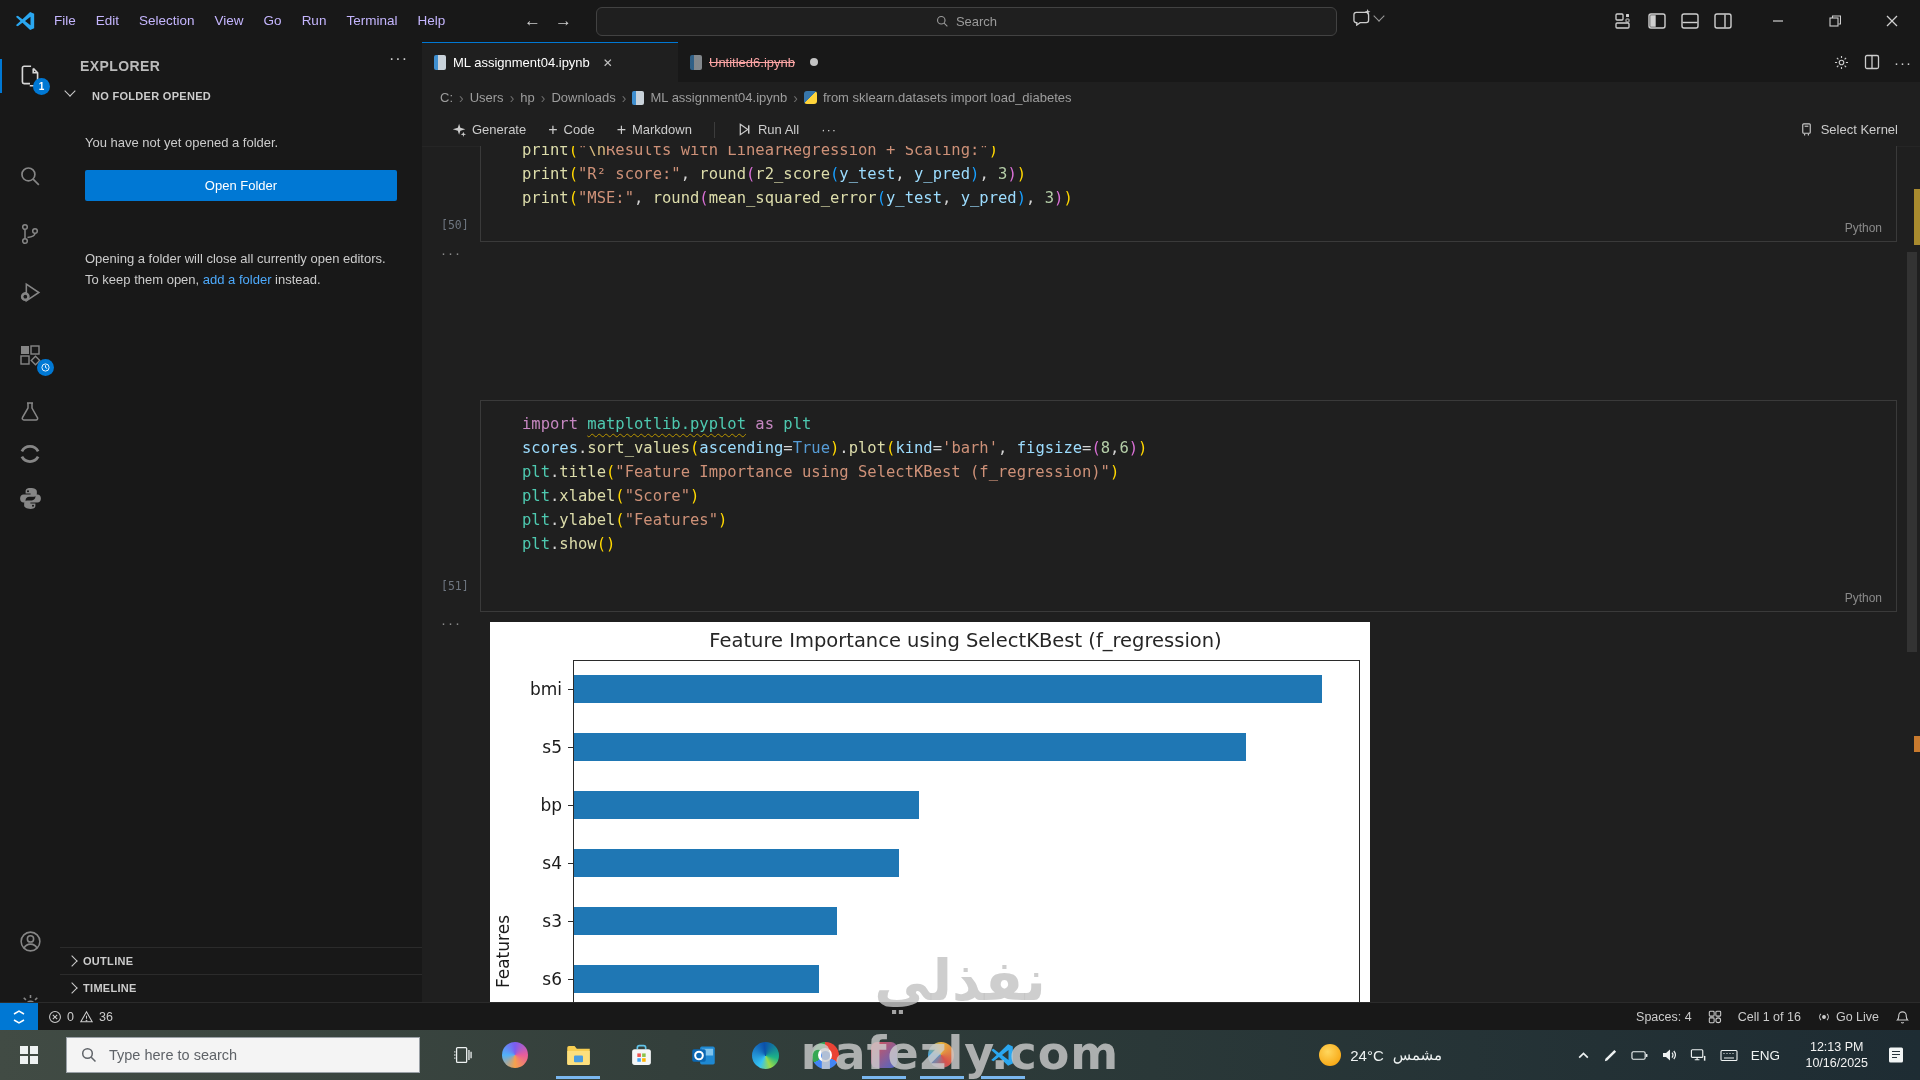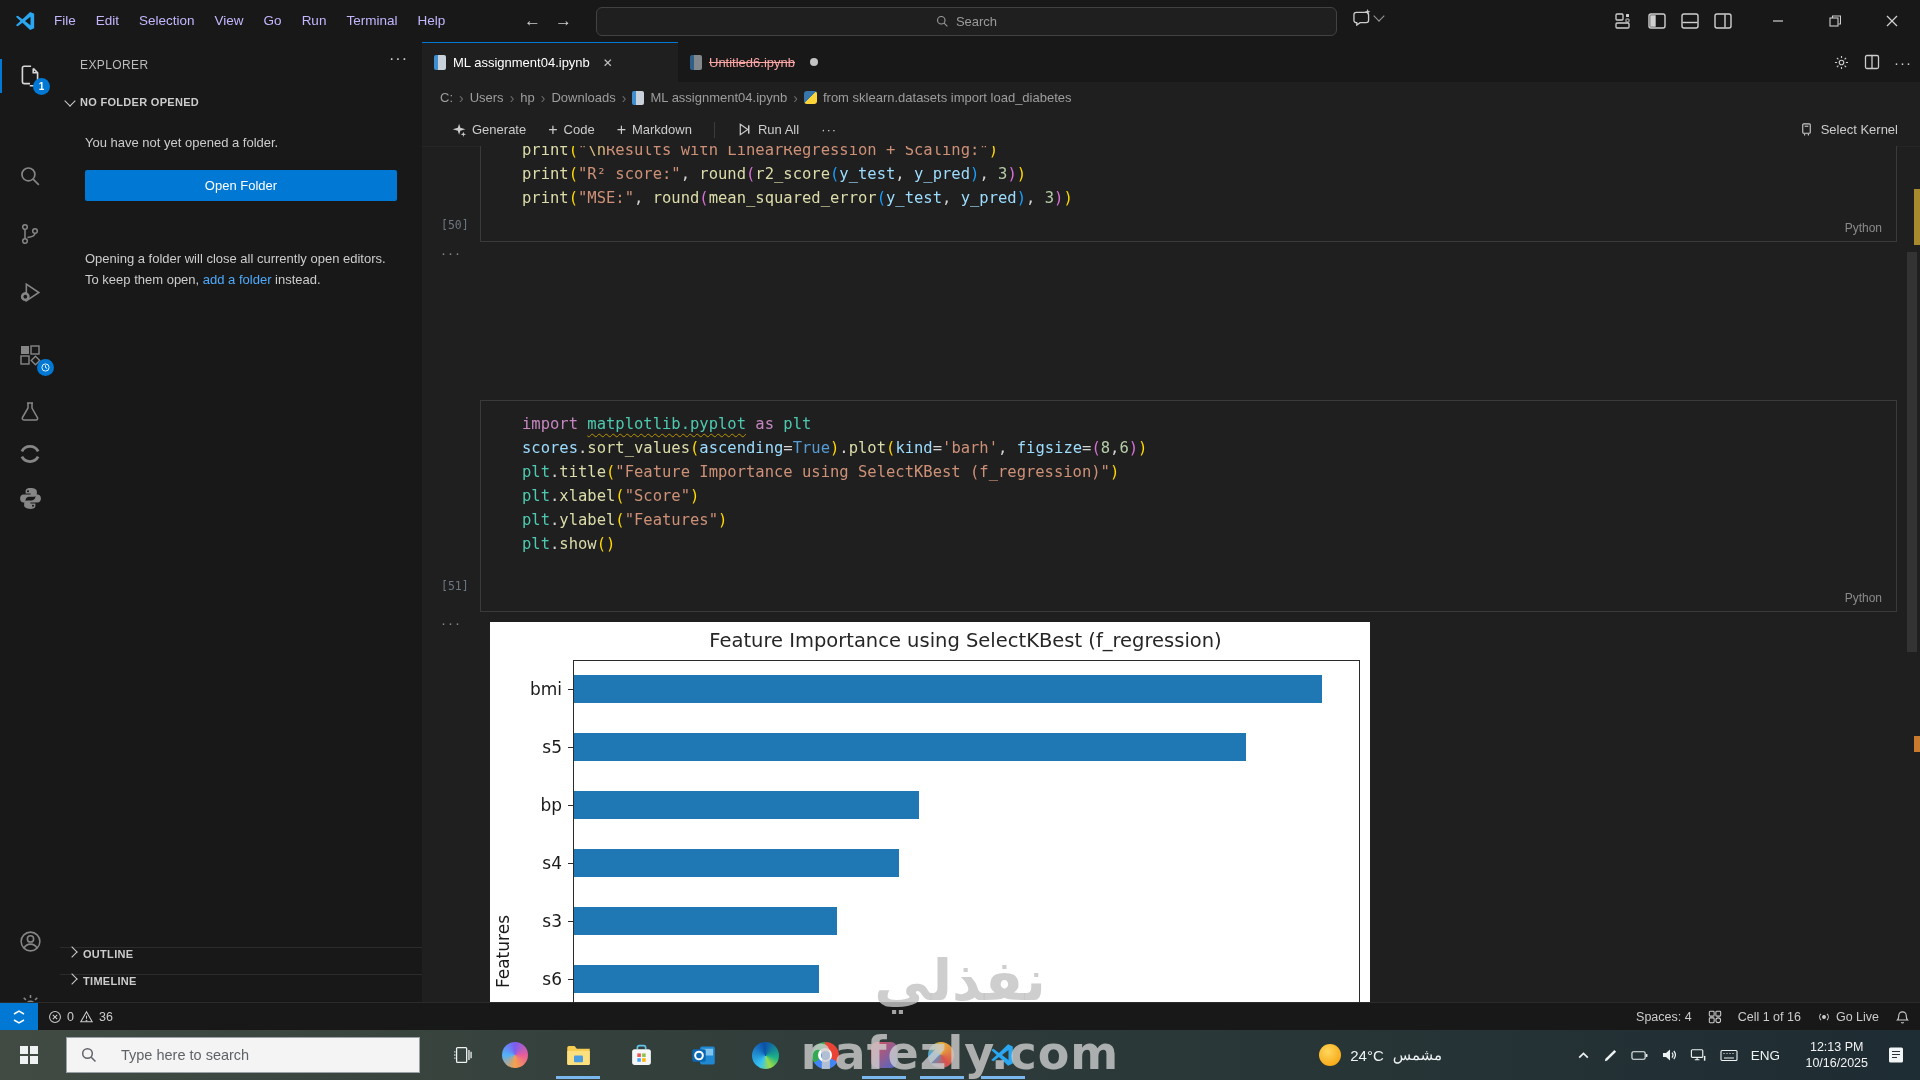--- a/index.html
+++ b/index.html
@@ -22,30 +22,30 @@
   
   .activitybar{position:absolute;left:0;top:42px;width:60px;height:960px;background:#181818;border-right:1px solid #2b2b2b;}
   .act-ico{position:absolute;left:0;width:60px;height:46px;display:flex;align-items:center;justify-content:center;color:#868686;}
   .act-ico.active{color:#d7d7d7;}
   .act-ico.active::before{content:"";position:absolute;left:0;top:6px;bottom:6px;width:2px;background:#0078d4;}
   .badge{position:absolute;right:10px;bottom:4px;min-width:17px;height:17px;border-radius:9px;background:#0078d4;color:#fff;
          font-size:10px;display:flex;align-items:center;justify-content:center;font-weight:bold;}
 
   
   .sidebar{position:absolute;left:60px;top:42px;width:362px;height:960px;background:#181818;border-right:1px solid #2b2b2b;}
-  .sb-title{position:absolute;left:20px;top:16px;font-size:12px;letter-spacing:.4px;color:#bbbbbb;}
+  .sb-title{position:absolute;left:20px;top:16px;font-size:14px;letter-spacing:.4px;color:#bbbbbb;font-weight:bold;}
   .sb-more{position:absolute;right:14px;top:8px;font-size:16px;color:#cccccc;letter-spacing:1px;}
-  .sb-section{position:absolute;left:0;top:48px;width:100%;height:24px;display:flex;align-items:center;gap:6px;padding-left:6px;box-sizing:border-box;}
+  .sb-section{position:absolute;left:0;top:48px;width:100%;height:24px;display:flex;gap:18px;padding-left:6px;box-sizing:border-box;}
   .sb-section .lbl{font-size:11px;font-weight:bold;color:#cccccc;letter-spacing:.3px;}
   .sb-text{position:absolute;left:25px;top:93px;width:312px;font-size:13px;color:#cccccc;}
   .open-folder{position:absolute;left:25px;top:128px;width:312px;height:31px;background:#0078d4;border:none;border-radius:2px;
                color:#ffffff;font-size:13px;font-family:"Liberation Sans",sans-serif;}
   .sb-hint{position:absolute;left:25px;top:178px;width:315px;font-size:13px;line-height:21px;color:#cccccc;margin-top:28px;}
   .sb-link{color:#4daafc;}
-  .sb-row{position:absolute;left:0;width:100%;height:27px;border-top:1px solid #2b2b2b;display:flex;gap:7px;padding-left:8px;box-sizing:border-box;}
+  .sb-row{position:absolute;left:0;width:100%;height:27px;border-top:1px solid #2b2b2b;display:flex;align-items:center;gap:7px;padding-left:8px;box-sizing:border-box;}
   .sb-row .lbl{font-size:11px;font-weight:bold;color:#cccccc;letter-spacing:.3px;}
   .chev{width:7px;height:7px;border-right:1.4px solid #cccccc;border-bottom:1.4px solid #cccccc;display:inline-block;}
   .chev.down{transform:rotate(45deg);margin-top:-3px;}
   .chev.right{transform:rotate(-45deg);}
 
   
   .editor{position:absolute;left:422px;top:42px;width:1498px;height:960px;background:#1f1f1f;}
   .tabs{position:absolute;left:0;top:0;width:100%;height:40px;background:#181818;}
   .tab{position:absolute;top:0;height:40px;display:flex;align-items:center;gap:7px;padding:0 12px;box-sizing:border-box;}
   .tab.active{background:#1f1f1f;border-top:1px solid #0078d4;color:#ffffff;}
@@ -107,21 +107,21 @@
   .sb-right{position:absolute;right:10px;top:0;height:28px;display:flex;align-items:center;gap:16px;}
   .sb-item{display:flex;align-items:center;gap:5px;}
 
   
   .taskbar{position:absolute;left:0;top:1030px;width:1920px;height:50px;
            background:linear-gradient(90deg,#414b44 0%,#333f3b 35%,#2a3838 60%,#1e2c33 100%);}
   .start-btn{position:absolute;left:12px;top:8px;width:34px;height:34px;display:flex;align-items:center;justify-content:center;}
   .win-logo{display:grid;grid-template-columns:8px 8px;grid-template-rows:8px 8px;gap:1.5px;}
   .win-logo i{background:#eef2f2;}
   .tb-search{position:absolute;left:66px;top:7px;width:354px;height:36px;background:#f4f4f4;border:1px solid #9aa0a6;
-             display:flex;align-items:center;gap:24px;padding-left:14px;box-sizing:border-box;font-size:14.5px;color:#5f6368;}
+             display:flex;align-items:center;gap:12px;padding-left:14px;box-sizing:border-box;font-size:14.5px;color:#5f6368;}
   .tb-ico{position:absolute;top:8px;width:34px;height:34px;display:flex;align-items:center;justify-content:center;}
   .tb-underline{position:absolute;top:46px;height:3px;background:#7ab7ef;}
   .tray{position:absolute;top:0;height:50px;display:flex;align-items:center;color:#eef2f2;}
   .sun{width:22px;height:22px;border-radius:50%;background:radial-gradient(circle at 40% 35%,#ffd75e,#f59a00);}
   .clock{text-align:center;font-size:12.5px;line-height:16px;color:#f2f2f2;}
 
   
   .watermark-ar{position:absolute;left:0;top:948px;width:1920px;text-align:center;font-size:56px;font-weight:bold;
                 color:rgba(195,195,195,0.82);z-index:50;pointer-events:none;font-family:"DejaVu Sans",sans-serif;}
   .watermark-en{position:absolute;left:0;top:1026px;width:1920px;text-align:center;font-size:46px;font-weight:bold;

